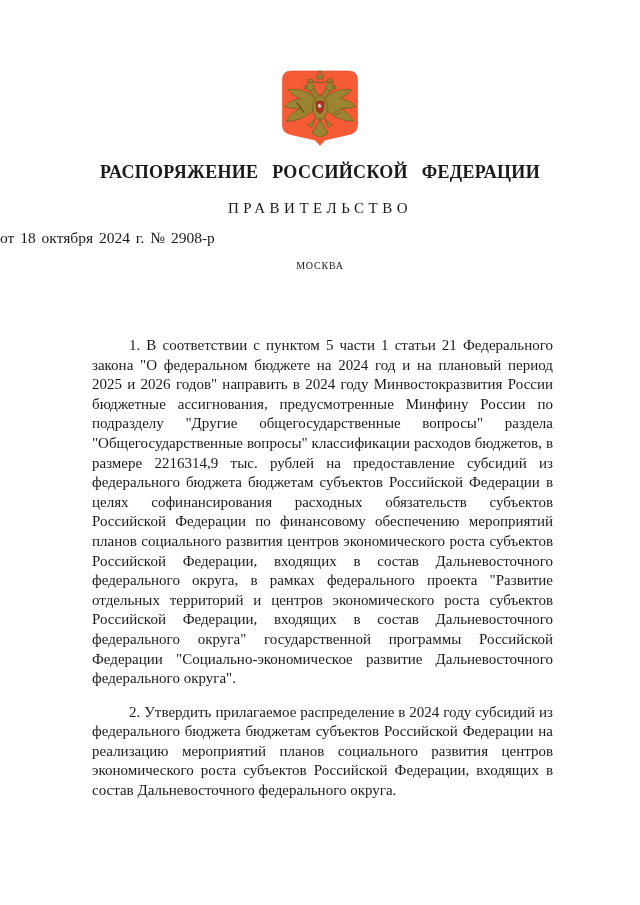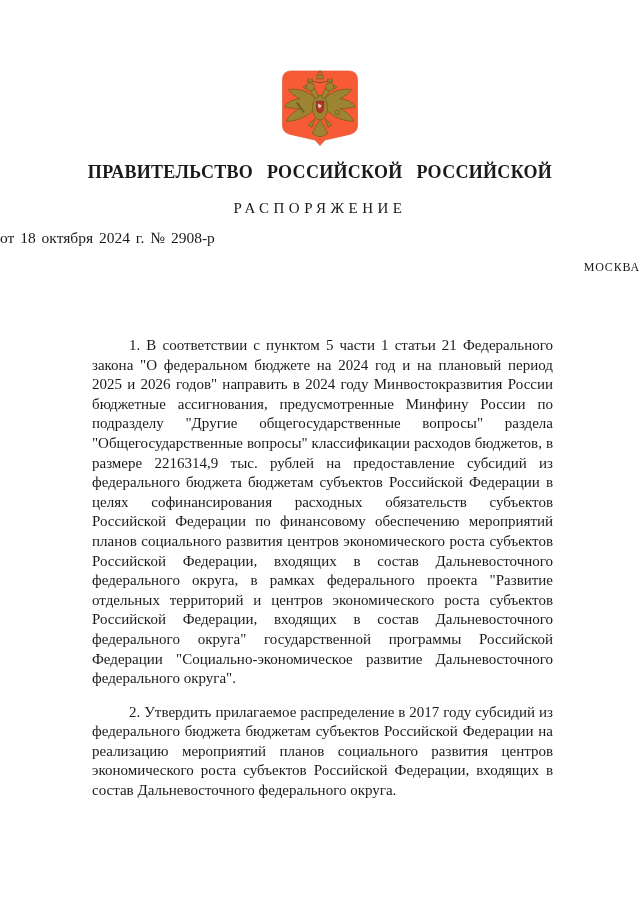--- a/index.html
+++ b/index.html
@@ -54,22 +54,22 @@
     width: 100%;
     font-size: 15.5px;
     word-spacing: 2px;
     white-space: nowrap;
   }
   .city {
     position: absolute;
     top: 260px;
     left: 0;
     width: 100%;
-    text-align: right;
-    font-size: 12px;
+    text-align: center;
+    font-size: 10px;
     letter-spacing: 0.8px;
   }
   .body-text {
     position: absolute;
     top: 322px;
     left: 78px;
     width: 489px;
     font-size: 15px;
     line-height: 19.6px;
     text-align: justify;
@@ -120,26 +120,26 @@
 
       <path d="M27 46 L19.5 36" fill="none" stroke-width="1.6"></path>
 
       <circle cx="60.5" cy="46" r="2.2"></circle>
     </g>
 
     <path d="M39.3 34.5 H46.7 V41.5 Q46.7 45.6 43 46.8 Q39.3 45.6 39.3 41.5 Z" stroke="#7a1f16" stroke-width="0.5" fill="#b23528"></path>
     <path d="M41.3 37.2 L44.6 38.6 L43 41.8 L41 40.2 Z" fill="#ded9c9" stroke="none"></path>
   </svg>
 
-  <div class="authority">ПРАВИТЕЛЬСТВО РОССИЙСКОЙ РОССИЙСКОЙ</div>
+  <div class="authority">РАСПОРЯЖЕНИЕ РОССИЙСКОЙ ФЕДЕРАЦИИ</div>
 
-  <div class="doctype">РАСПОРЯЖЕНИЕ</div>
+  <div class="doctype">ПРАВИТЕЛЬСТВО</div>
 
   <div class="dateline">от 18 октября 2024 г. № 2908-р</div>
 
   <div class="city">МОСКВА</div>
 
   <div class="body-text">
     <p>1. В соответствии с пунктом 5 части 1 статьи 21 Федерального закона "О федеральном бюджете на 2024 год и на плановый период 2025 и 2026 годов" направить в 2024 году Минвостокразвития России бюджетные ассигнования, предусмотренные Минфину России по подразделу "Другие общегосударственные вопросы" раздела "Общегосударственные вопросы" классификации расходов бюджетов, в размере 2216314,9 тыс. рублей на предоставление субсидий из федерального бюджета бюджетам субъектов Российской Федерации в целях софинансирования расходных обязательств субъектов Российской Федерации по финансовому обеспечению мероприятий планов социального развития центров экономического роста субъектов Российской Федерации, входящих в состав Дальневосточного федерального округа, в рамках федерального проекта "Развитие отдельных территорий и центров экономического роста субъектов Российской Федерации, входящих в состав Дальневосточного федерального округа" государственной программы Российской Федерации "Социально-экономическое развитие Дальневосточного федерального округа".</p>
-    <p>2. Утвердить прилагаемое распределение в 2017 году субсидий из федерального бюджета бюджетам субъектов Российской Федерации на реализацию мероприятий планов социального развития центров экономического роста субъектов Российской Федерации, входящих в состав Дальневосточного федерального округа.</p>
+    <p>2. Утвердить прилагаемое распределение в 2024 году субсидий из федерального бюджета бюджетам субъектов Российской Федерации на реализацию мероприятий планов социального развития центров экономического роста субъектов Российской Федерации, входящих в состав Дальневосточного федерального округа.</p>
   </div>
 
 </div>
 
 </body></html>

